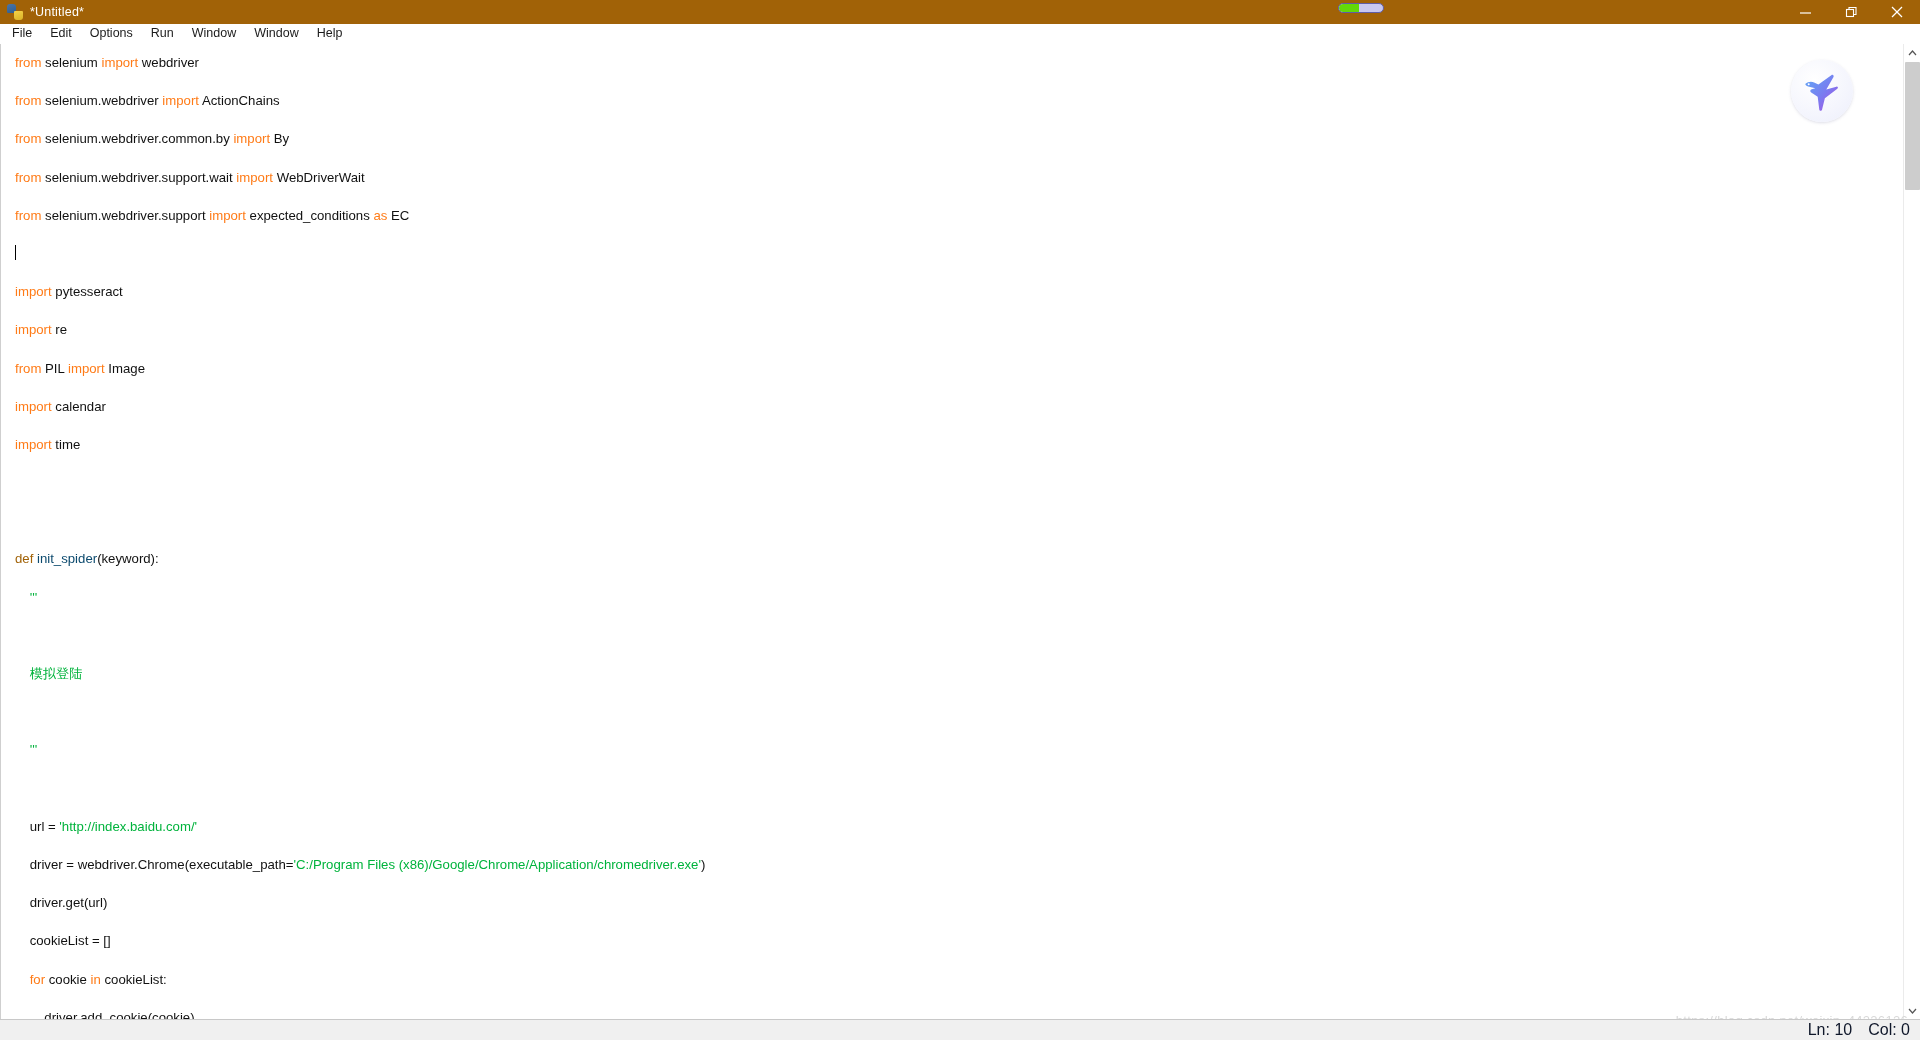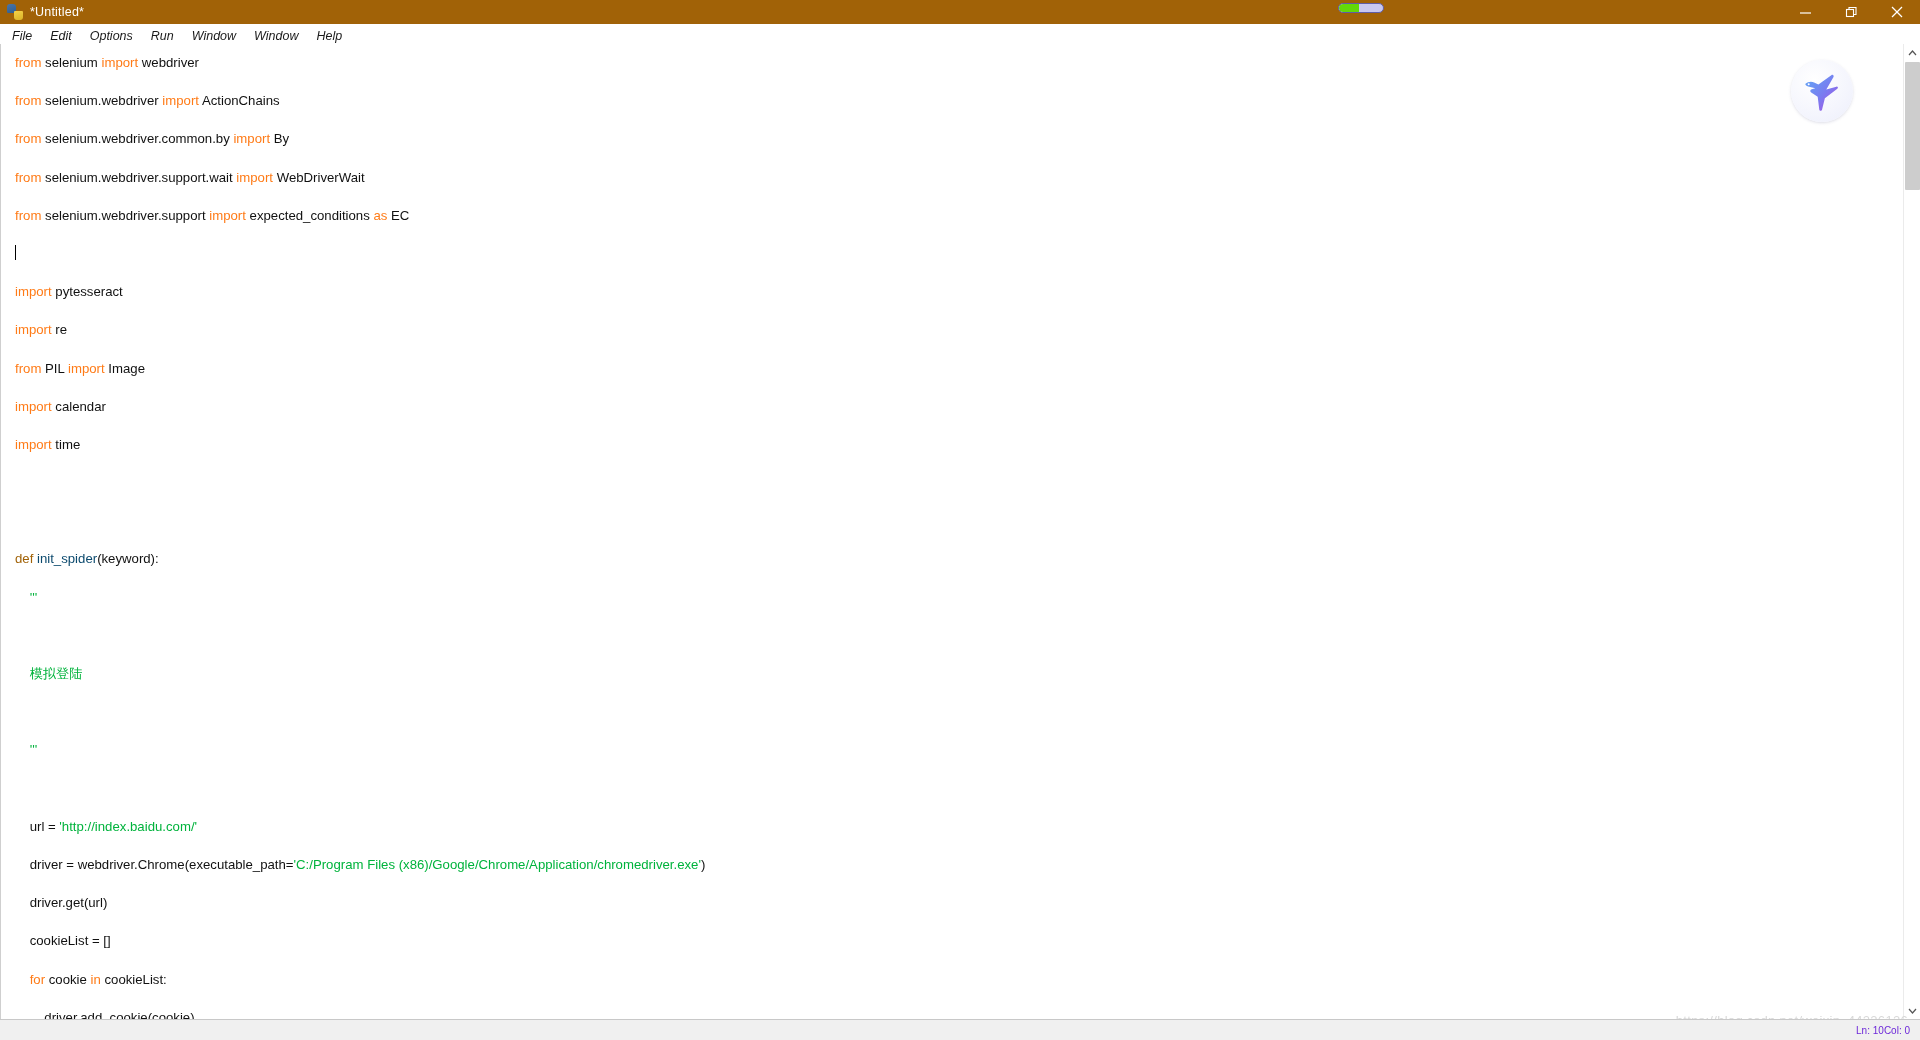--- a/index.html
+++ b/index.html
@@ -50,24 +50,23 @@
     display: flex; align-items: center; justify-content: center;
     color: #ffffff;
   }
   .win-btn svg { display: block; }
 
   
   .menubar {
     position: absolute; top: 24px; left: 0;
     width: 1920px; height: 24px;
     background: #ffffff;
-    display: flex; align-items: center;
+    display: flex; 
     padding-left: 3px;
     border-bottom: 1px solid #e9e9e9;
-    font-style: italic;
   }
   .menu-item {
     font-size: 12.5px; color: #1b1b1b;
     padding: 2px 9px;
     white-space: nowrap;
   }
 
   
   .editor-wrap {
     position: absolute; top: 44px; left: 0;
@@ -127,22 +126,22 @@
   
   .statusbar {
     position: absolute; left: 0; bottom: 0;
     width: 1920px; height: 21px;
     background: #f0f0f0;
     border-top: 1px solid #c8c8c8;
     display: flex; align-items: center; justify-content: flex-end;
     padding-right: 10px;
   }
   .status-text {
-    font-size: 10px; color: #6d28d9;
-    white-space: nowrap;
+    font-size: 16px; color: #0f172a;
+    margin-left: 16px; white-space: nowrap;
   }
 
   
   .watermark {
     position: absolute; right: 12px; bottom: 12px;
     font-size: 13px; color: #d9d9d9;
     letter-spacing: .3px; white-space: nowrap;
     pointer-events: none;
   }
 </style>

